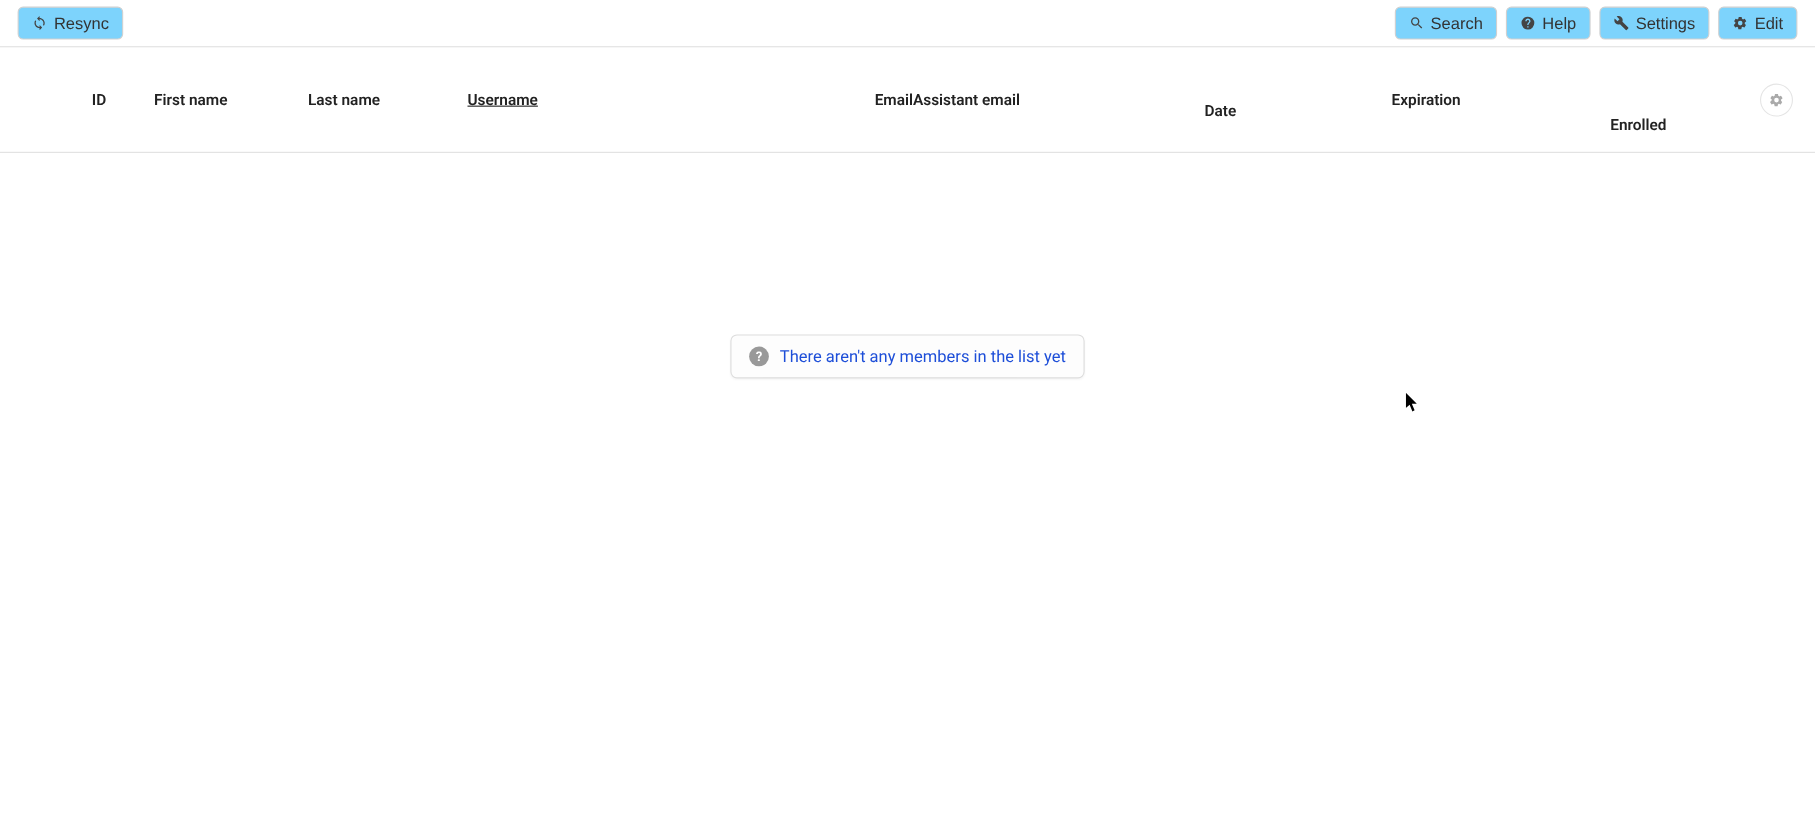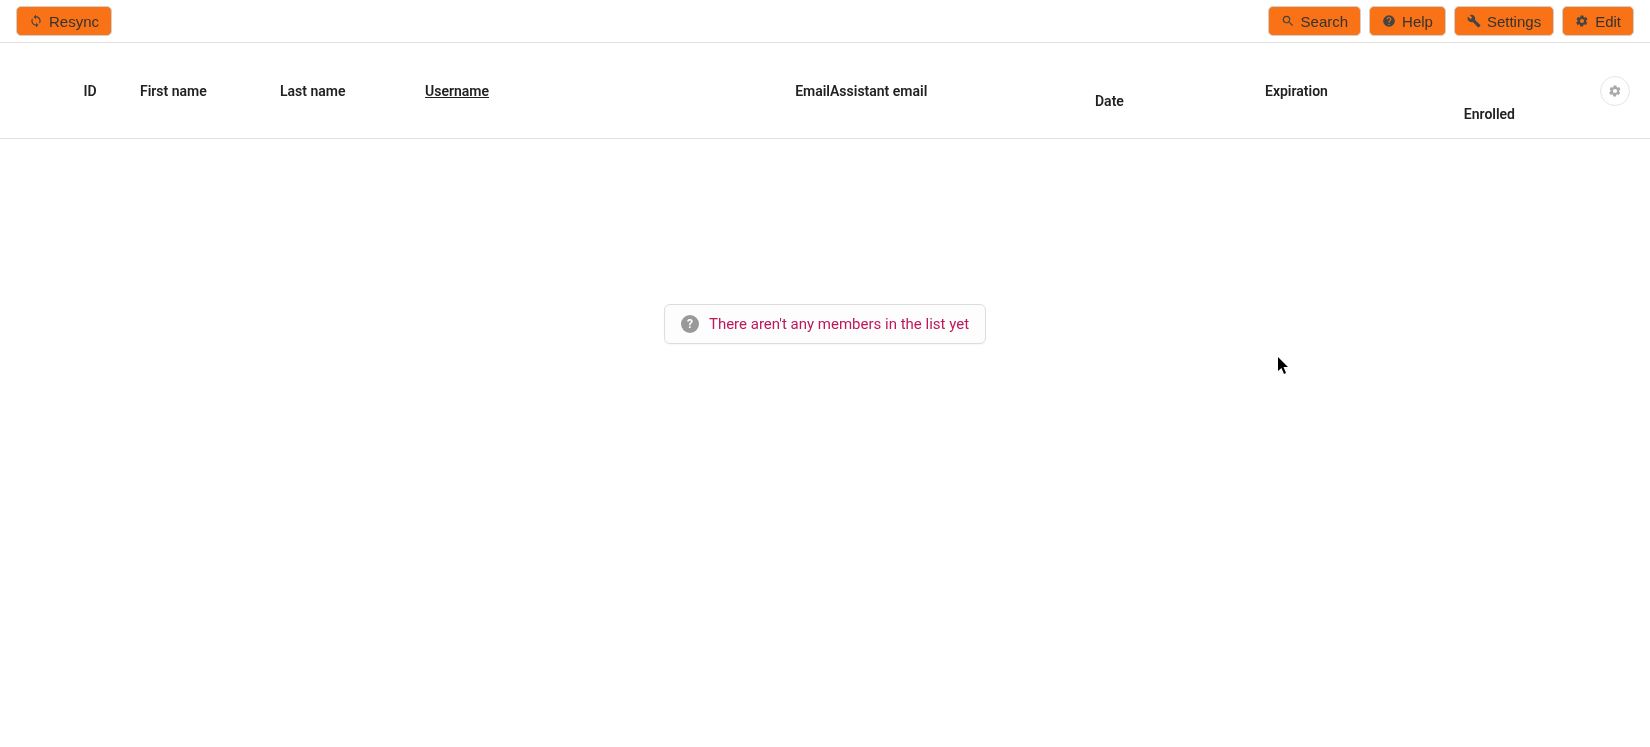--- a/index.html
+++ b/index.html
@@ -24,21 +24,21 @@
       height: 43px;
     }
     .toolbar-left, .toolbar-right {
       display: flex;
       gap: 8px;
     }
     .btn {
       display: inline-flex;
       align-items: center;
       gap: 6px;
-      background: #f97316;
+      background: #7dd3fc;
       border: 1px solid #d0d0d0;
       border-radius: 5px;
       padding: 5px 12px;
       font-size: 15px;
       color: #333;
       cursor: pointer;
       height: 30px;
     }
     .icon {
       display: inline-flex;
@@ -96,21 +96,21 @@
       border-radius: 50%;
       background: #999;
       color: #fff;
       font-size: 12px;
       font-weight: bold;
       display: flex;
       align-items: center;
       justify-content: center;
     }
     .empty-text {
-      color: #be185d;
+      color: #1d4ed8;
       font-size: 15px;
     }
     .cursor {
       position: absolute;
       left: 1278px;
       top: 357px;
       pointer-events: none;
     }
   </style>
 </head>

